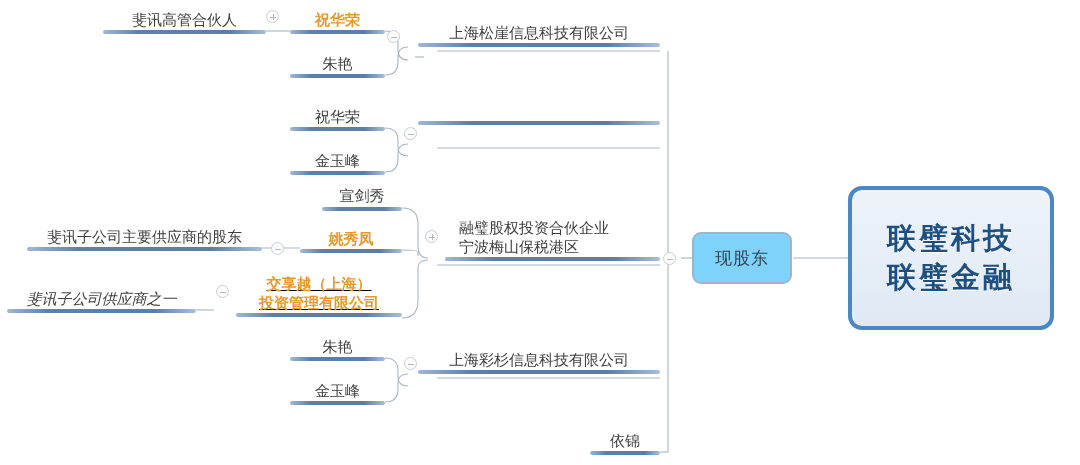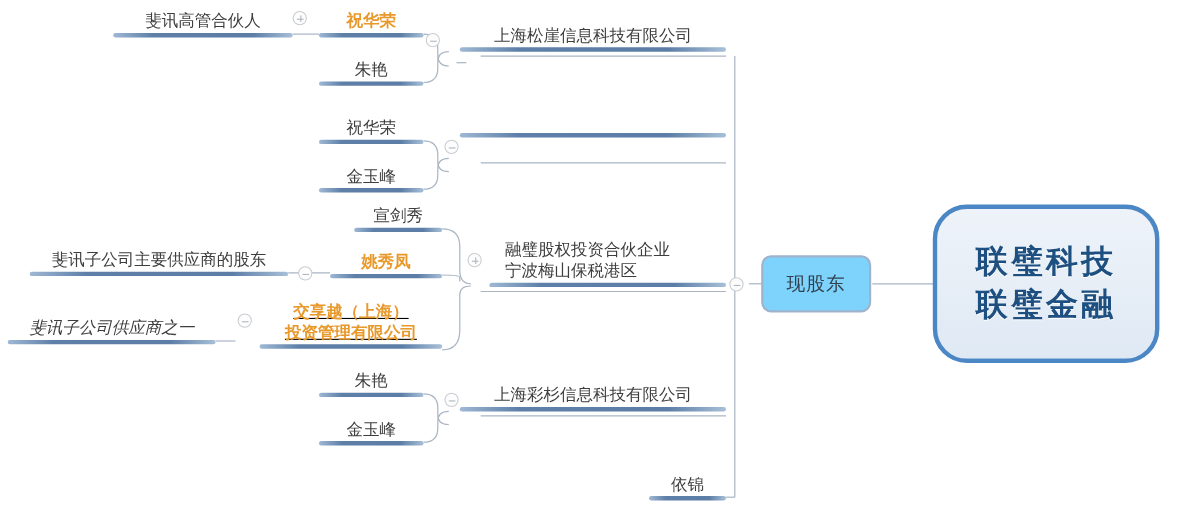--- a/index.html
+++ b/index.html
@@ -136,21 +136,21 @@
 
   <div class="node" style="left:290px;top:107px;width:95px;">
     <div class="txt">祝华荣</div>
     <div class="bar"></div>
   </div>
   <div class="node" style="left:290px;top:151px;width:95px;">
     <div class="txt">金玉峰</div>
     <div class="bar"></div>
   </div>
 
-  <div class="node" style="left:322px;top:187px;width:80px;">
+  <div class="node" style="left:322px;top:187px;width:80px;font-family:Liberation Serif, serif;">
     <div class="txt">宣剑秀</div>
     <div class="bar"></div>
   </div>
 
   <div class="node orange" style="left:300px;top:229px;width:102px;">
     <div class="txt">姚秀凤</div>
     <div class="bar"></div>
   </div>
 
   <div class="node orange" style="left:236px;top:274px;width:166px;text-decoration:underline;">
@@ -199,18 +199,18 @@
   <div class="circ plus" style="left:425px;top:230px;"></div>
   <div class="circ" style="left:271px;top:242px;"></div>
   <div class="circ" style="left:216px;top:285px;"></div>
   <div class="circ" style="left:404px;top:357px;"></div>
   <div class="circ" style="left:663px;top:252px;"></div>
 
   <div class="rbox small" style="left:692px;top:232px;width:100px;height:52px;">
     <span>现股东</span>
   </div>
 
-  <div class="rbox main" style="left:848px;top:186px;width:206px;height:144px;border-radius:31px;">
+  <div class="rbox main" style="left:848px;top:186px;width:206px;height:144px;">
     <div class="line">联璧科技</div>
     <div class="line">联璧金融</div>
   </div>
 
 </div>
 
 </body></html>

